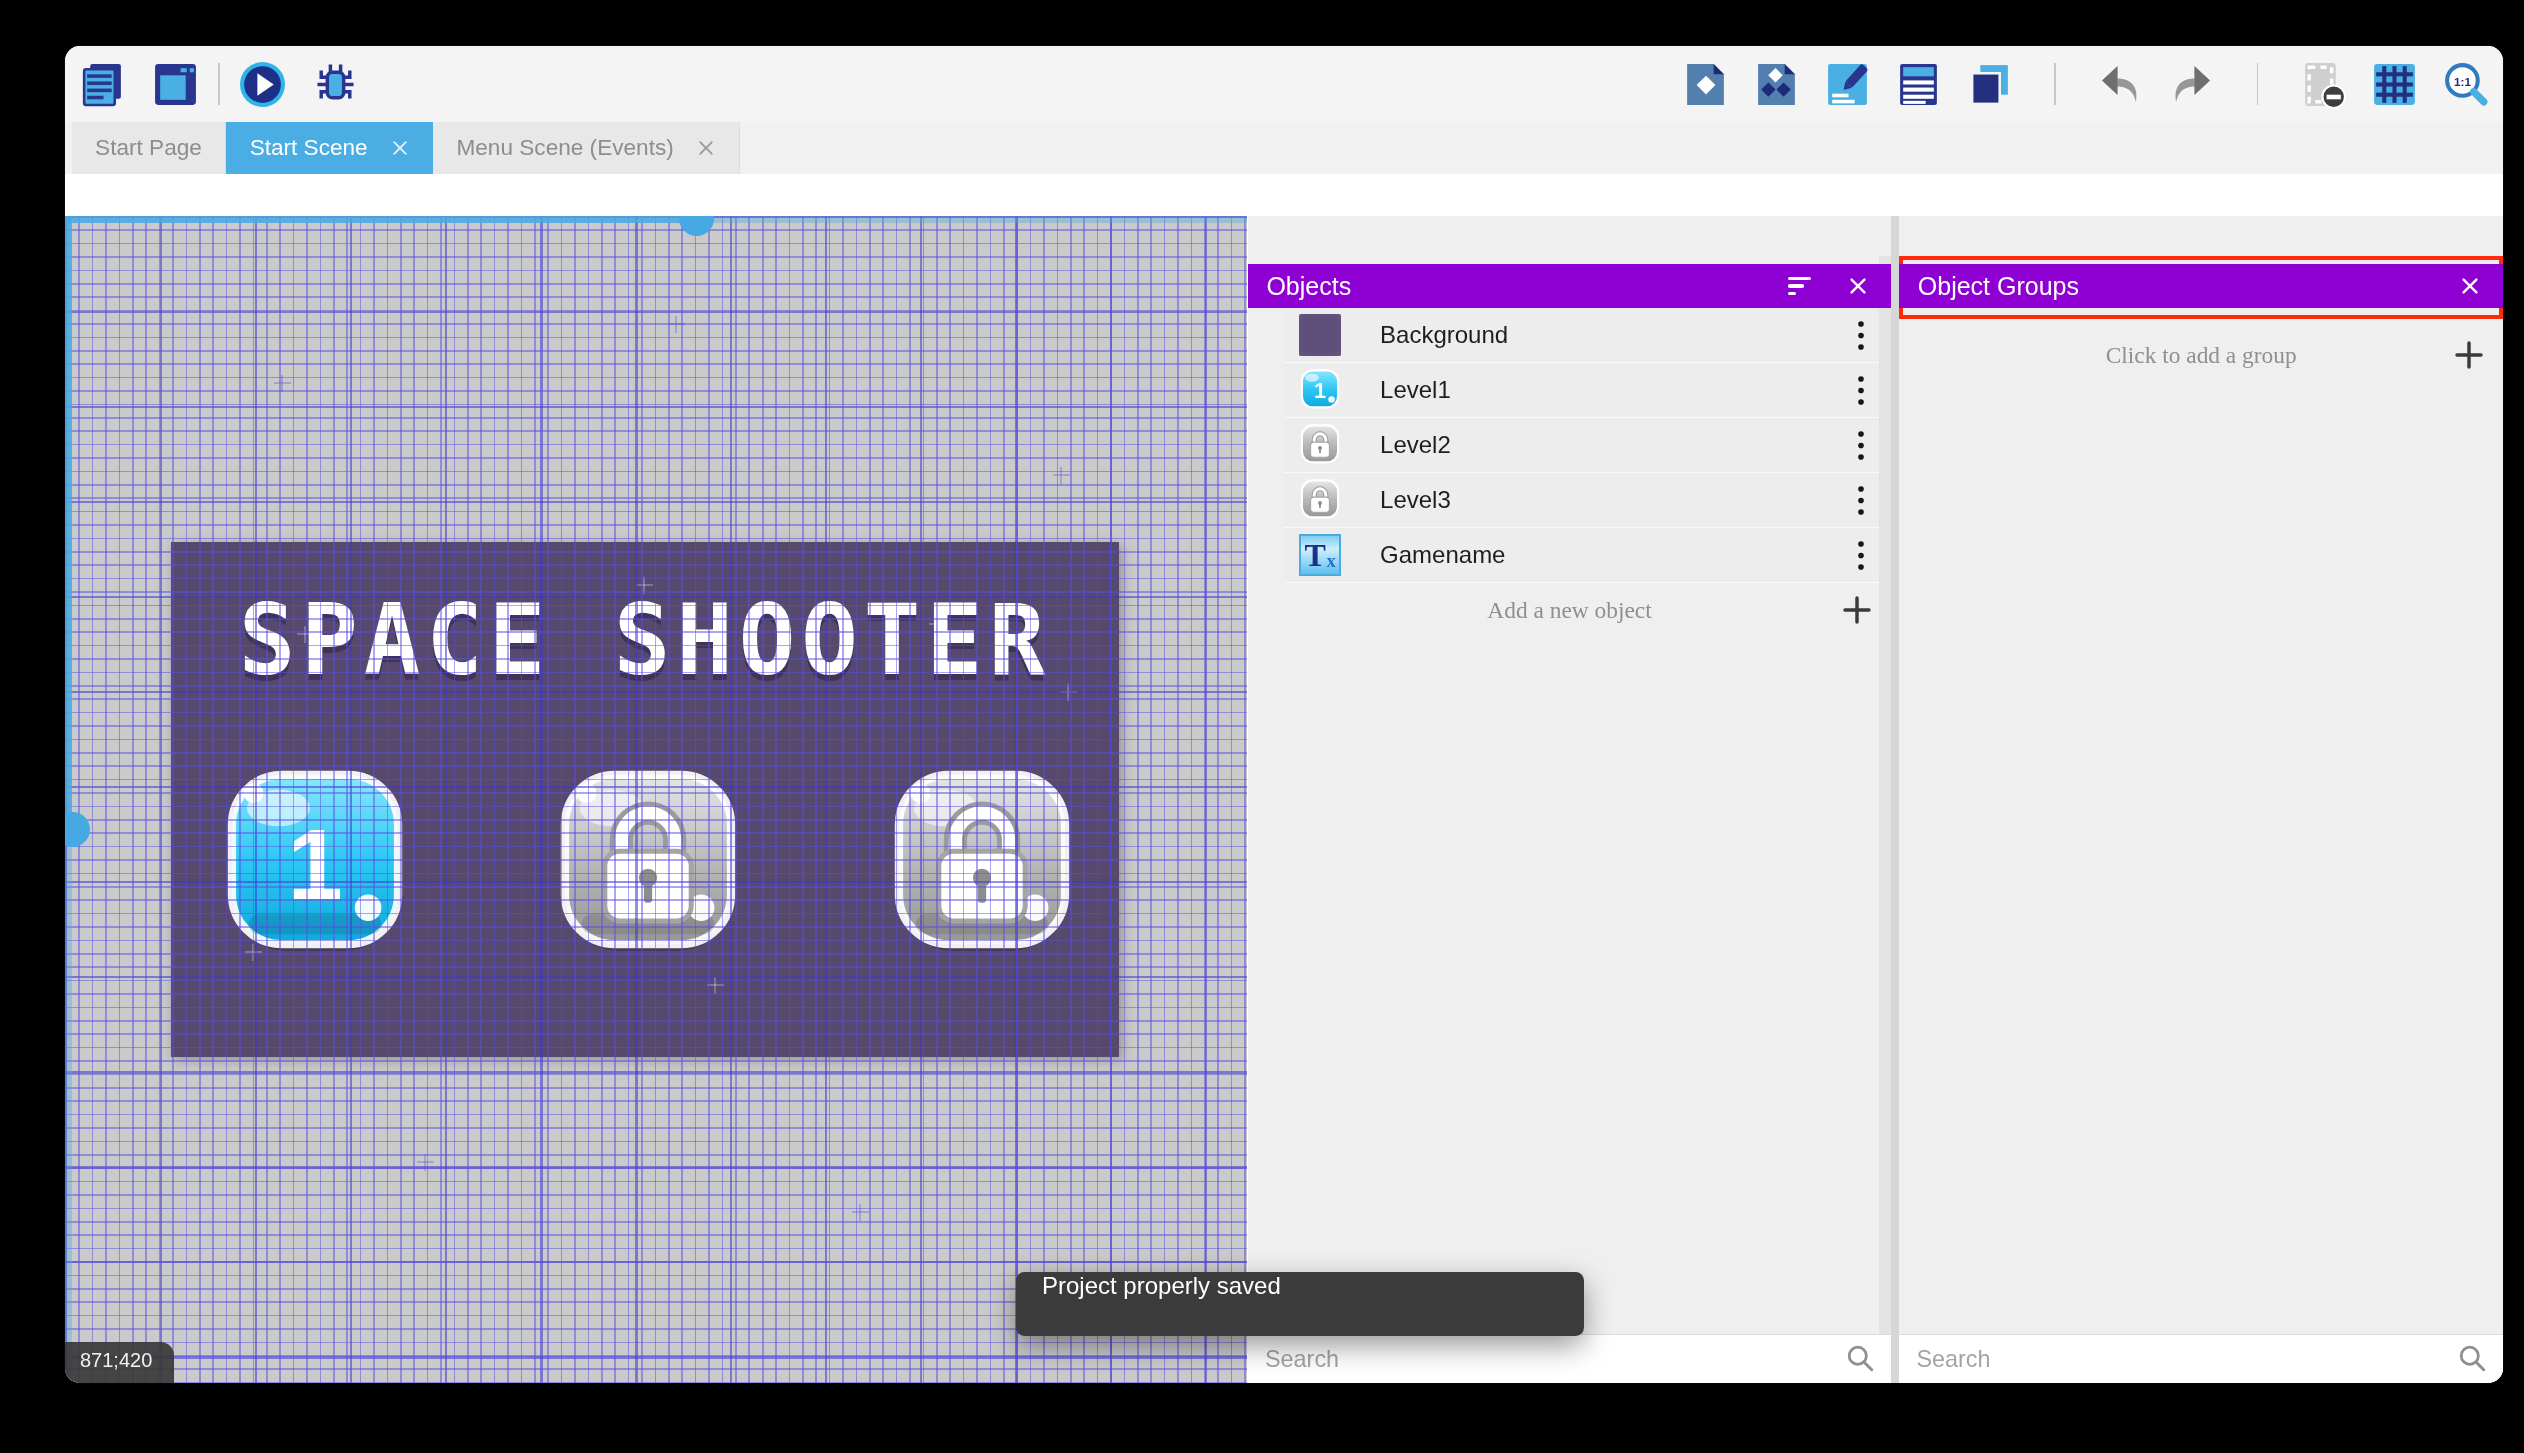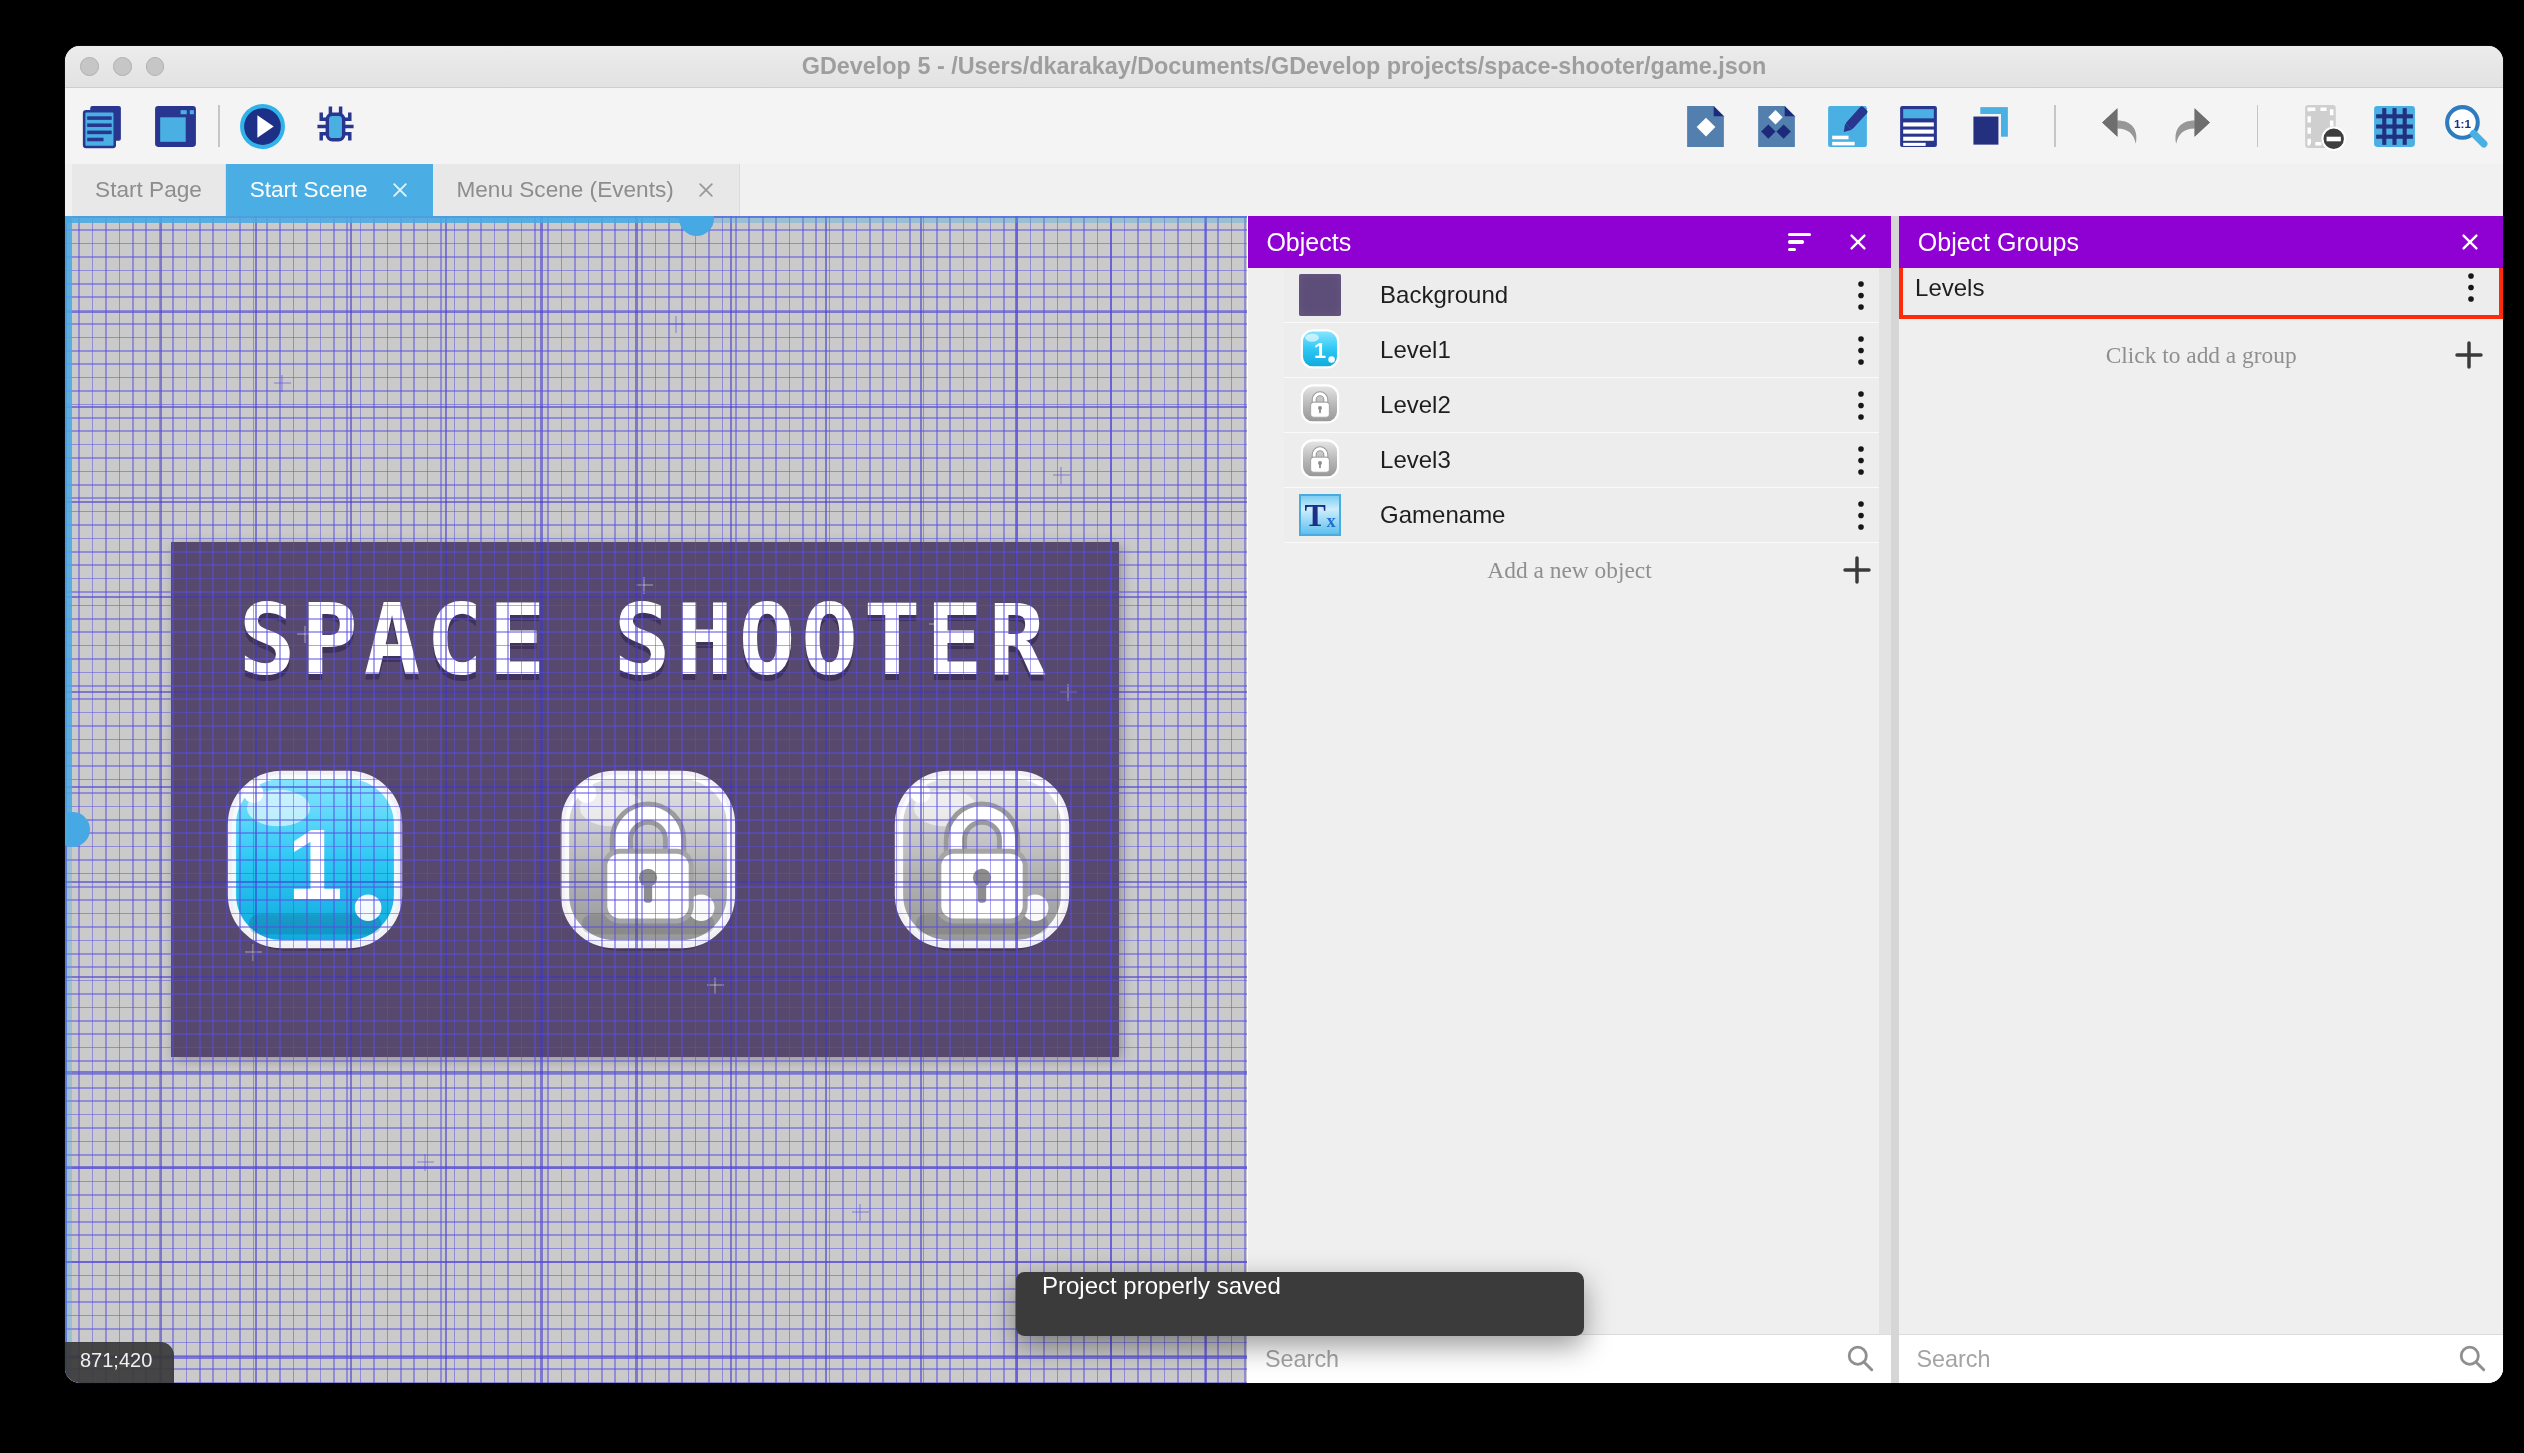--- a/index.html
+++ b/index.html
@@ -54,22 +54,22 @@
   .sp{position:absolute;width:16.7px;height:16.7px;pointer-events:none;}
   .sp::before{content:"";position:absolute;left:0;right:0;top:6.7px;height:2.5px;background:currentColor;}
   .sp::after{content:"";position:absolute;top:0;bottom:0;left:6.7px;width:2.5px;background:currentColor;}
   .sp.on-scene{color:rgba(255,255,255,.25);}
   .sp.on-gray{color:rgba(120,110,215,.45);}
   
   .panel{position:relative;background:#efefef;overflow:hidden;}
   .objects-panel{width:643px;flex:none;}
   .pdivider{width:8.4px;flex:none;background:#d6d6d6;}
   .groups-panel{flex:1;}
-  .panel-header{height:52px;background:#8f00d2;color:#fff;display:flex;align-items:center;
-                padding:0 18.4px;font-size:25px;position:relative;z-index:3;}
+  .panel-header{height:44px;background:#8f00d2;color:#fff;display:flex;align-items:center;
+                padding:0 18.4px;font-size:25px;position:relative;z-index:3;margin-top:48px;}
   .panel-header .spacer{flex:1;}
   .hicon{width:30px;height:30px;display:flex;align-items:center;justify-content:center;cursor:pointer;margin-left:25px;}
   .filter-icon{display:flex;flex-direction:column;gap:4.2px;align-items:flex-start;}
   .filter-icon i{display:block;height:3.3px;background:#fff;border-radius:1.7px;}
   .filter-icon i:nth-child(1){width:23.4px;}.filter-icon i:nth-child(2){width:16px;}.filter-icon i:nth-child(3){width:8.4px;}
   .orow{height:54px;display:flex;align-items:center;border-bottom:1.7px solid #fafafa;padding:0 13.4px;
         background:#ededed;cursor:pointer;margin-left:36px;}
   .orow .thumb{width:42px;height:42px;flex:none;margin-left:1.7px;}
   .orow .olabel{margin-left:39px;font-size:24px;color:#1e1e1e;}
   .kebab{margin-left:auto;width:33px;height:37px;display:flex;align-items:center;justify-content:center;cursor:pointer;}
@@ -97,28 +97,20 @@
   .toast{position:absolute;left:951px;top:1226px;width:542px;height:64px;background:#3b3b3b;border-radius:8.4px;
          color:#fff;display:flex;align-items:flex-start;padding-left:26px;font-size:24px;z-index:50;
          box-shadow:0 10px 28.5px rgba(0,0,0,.4);}
 </style>
 </head>
 <body>
 
 <div id="root">
   <div class="window">
 
-    <div class="titlebar">
-      <div class="lights">
-        <span class="light"></span>
-        <span class="light"></span>
-        <span class="light"></span>
-      </div>
-      <div class="wtitle">GDevelop 5 - /Users/dkarakay/Documents/GDevelop projects/space-shooter/game.json</div>
-    </div>
 
     <svg width="0" height="0" style="position:absolute" aria-hidden="true">
       <defs>
         <linearGradient id="gBlue" x1="0" y1="0" x2="0" y2="1">
           <stop offset="0" stop-color="#8ae6ff"></stop>
             <stop offset=".5" stop-color="#2ec8f4"></stop>
             <stop offset="1" stop-color="#0fa8dd"></stop>
         </linearGradient>
         <linearGradient id="gGray" x1="0" y1="0" x2="0" y2="1">
           <stop offset="0" stop-color="#e6e6e6"></stop>

